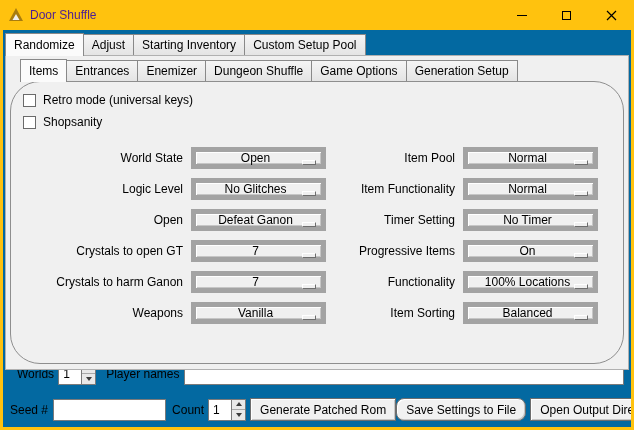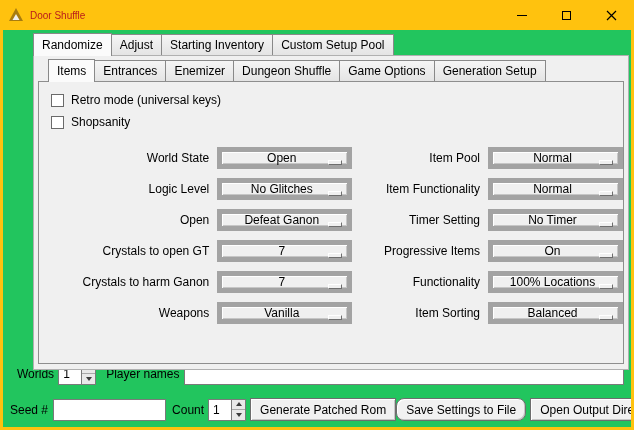--- a/index.html
+++ b/index.html
@@ -3,43 +3,43 @@
 <meta charset="utf-8">
 <style>
   html,body { margin:0; padding:0; background:#d4d4d4; font-family:"Liberation Sans", sans-serif; }
   .window {
     position:relative; width:634px; height:430px; background:#ffc20e;
     box-sizing:border-box; overflow:hidden; font-size:12px; color:#000;
   }
   
   .titlebar { height:30px; display:flex; align-items:center; background:#ffc20e; }
   .app-icon { width:16px; height:16px; margin-left:8px; flex:0 0 auto; }
-  .title-text { margin-left:6px; font-size:10px; color:#b91c1c; white-space:nowrap; }
+  .title-text { margin-left:6px; font-size:12px; color:#4c1d95; white-space:nowrap; }
   .win-buttons { margin-left:auto; display:flex; height:30px; }
   .win-btn { width:45px; height:30px; display:flex; align-items:center; justify-content:center; cursor:default; }
   .glyph-min { width:10px; height:1px; background:#000; display:block; }
   .glyph-max { width:9px; height:9px; border:1px solid #000; display:block; box-sizing:border-box; }
   
-  .client { position:absolute; top:30px; left:3px; right:3px; bottom:3px; background:#22c55e; overflow:hidden;padding-left:28px; }
+  .client { position:absolute; top:30px; left:3px; right:3px; bottom:3px; background:#0369a1; overflow:hidden; }
   
   .tabs { display:flex; align-items:flex-end; position:relative; z-index:2; }
   .main-tabs { margin:3px 0 0 2px; }
   .sub-tabs { padding-top:3px; margin-left:14px; }
   .tab {
     padding:3px 8px 3px; background:linear-gradient(#f5f5f5,#e4e4e4);
     border:1px solid #898989; border-bottom:none; white-space:nowrap; cursor:default;
   }
   .tab + .tab { margin-left:-1px; }
   .tab.active {
     background:#fbfbfb; position:relative; z-index:3;
     padding-top:4px; padding-bottom:4px; margin-bottom:-1px;
   }
   .pane { border:1px solid #8e8e8e; background:#f0f0f0; position:relative; z-index:1; margin-top:-1px; }
   .outer-pane { margin:0 2px; height:313px; border-color:#b0b0b0; }
-  .inner-pane { margin:0 4px; height:283px; box-sizing:border-box; }
+  .inner-pane { margin:0 4px; height:283px; box-sizing:border-box;border-radius:30px; }
   
   .checkbox-row { display:flex; align-items:center; height:22px; margin-left:12px; }
   .checkbox-row.first { margin-top:7px; }
   .checkbox { width:13px; height:13px; background:#fff; border:1px solid #6a6a6a; box-sizing:border-box; margin-right:7px; flex:0 0 auto; }
   
   .options { margin-top:9px; }
   .opt-row { display:flex; align-items:center; height:31px; }
   .opt-label { text-align:right; padding-right:8px; white-space:nowrap; box-sizing:border-box; }
   .opt-label.c1 { width:180px; }
   .opt-label.c3 { width:137px; }

